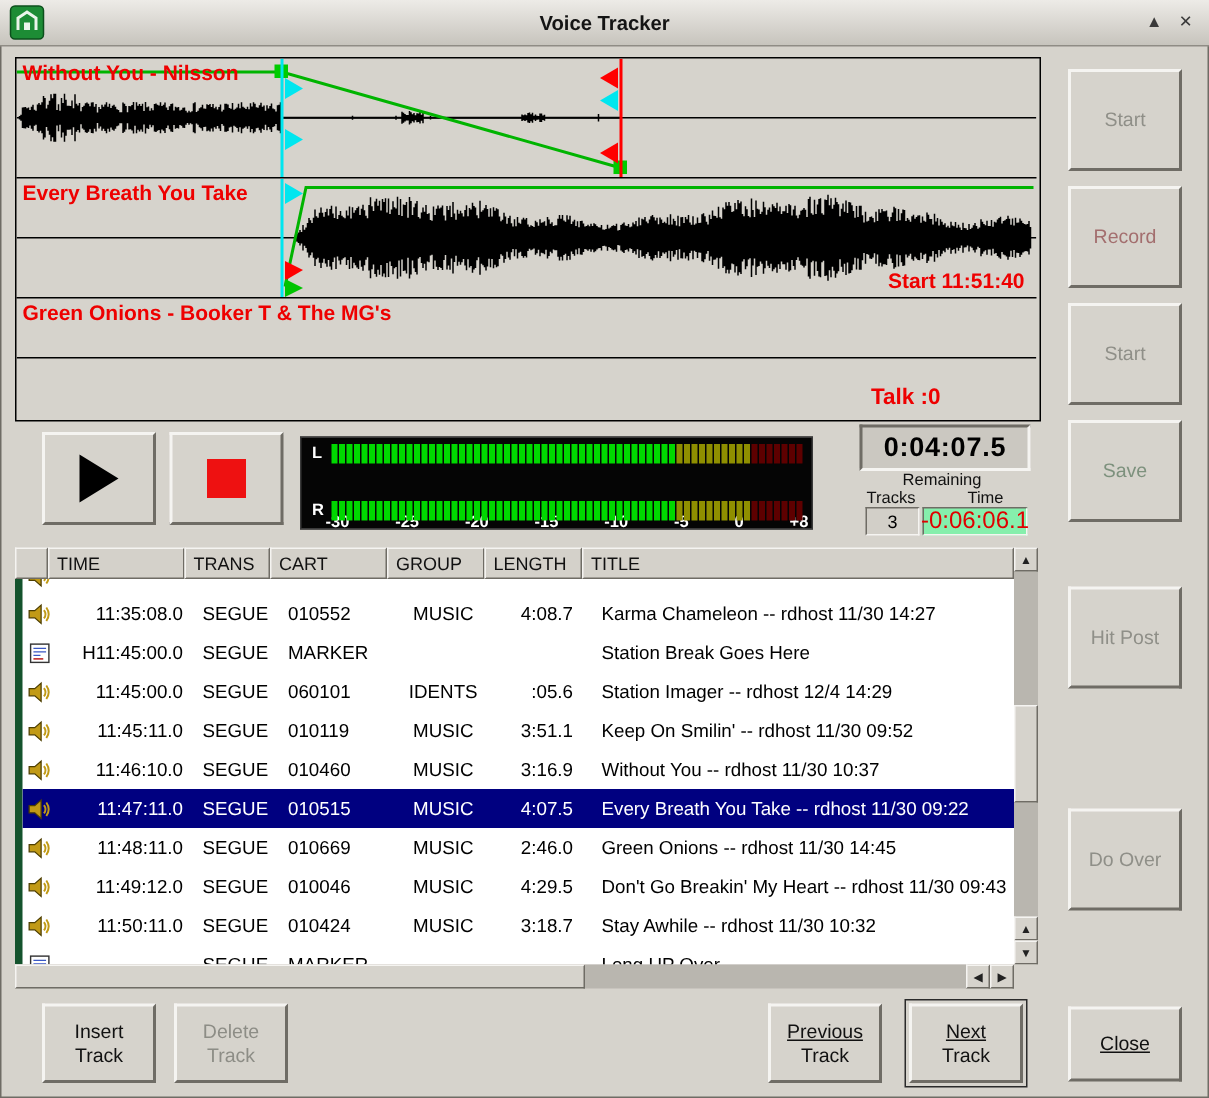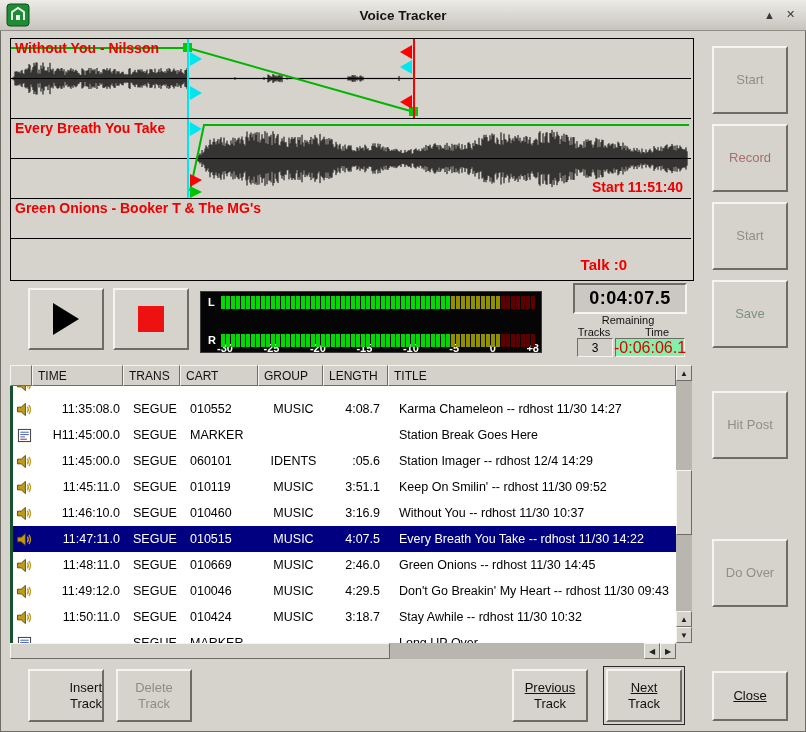--- a/index.html
+++ b/index.html
@@ -67,21 +67,21 @@
   .hcell{background:#d4d1ca;border:1px solid;border-color:#f5f4f1 #6f6c65 #6f6c65 #f5f4f1;
     font-size:12px;color:#111;display:flex;align-items:center;padding-left:5px;box-sizing:border-box;}
   .w-icon{width:22px;flex:none;}
   .w-time{width:91px;flex:none;}
   .w-trans{width:57px;flex:none;}
   .w-cart{width:78px;flex:none;}
   .w-group{width:65px;flex:none;}
   .w-length{width:65px;flex:none;}
   .w-title{flex:1;min-width:0;}
   #log-body{position:absolute;left:0;top:21px;width:666px;height:257px;background:#fff;overflow:hidden;
-    border-left:3px solid #14532d;}
+    border-left:5px solid #14532d;}
   .log-row{display:flex;height:26px;align-items:center;font-size:12.5px;color:#000;}
   .log-row.selected{background:#000080;color:#fff;}
   .log-row.sliver{height:10px;overflow:hidden;}
   .log-row.sliver .cicon svg{position:relative;top:-7px;}
   .cell{box-sizing:border-box;white-space:nowrap;overflow:hidden;}
   .cicon{display:flex;align-items:center;justify-content:center;}
   .c-time{text-align:right;padding-right:6px;}
   .c-trans{padding-left:7px;}
   .c-cart{padding-left:7px;}
   .c-group{text-align:center;}
@@ -434,21 +434,21 @@
         <path d="M11.5 5 Q13.8 8 11.5 11" fill="none" stroke="#c19a16" stroke-width="1.4"></path>
         <path d="M13.2 3.2 Q16.6 8 13.2 12.8" fill="none" stroke="#c19a16" stroke-width="1.4"></path>
       </svg>
 
     </div>
     <div class="cell w-time c-time">11:47:11.0</div>
     <div class="cell w-trans c-trans">SEGUE</div>
     <div class="cell w-cart c-cart">010515</div>
     <div class="cell w-group c-group">MUSIC</div>
     <div class="cell w-length c-length">4:07.5</div>
-    <div class="cell w-title c-title">Every Breath You Take -- rdhost 11/30 14:22</div>
+    <div class="cell w-title c-title">Every Breath You Take -- rdhost 11/30 09:22</div>
   </div>
       <div class="log-row">
     <div class="cell w-icon cicon">
       <svg class="icon-speaker" width="16" height="15" viewBox="0 0 16 16" style="display: block;">
         <polygon points="1,5.5 5,5.5 9.5,1.5 9.5,14.5 5,10.5 1,10.5" fill="#c19a16" stroke="#4d3e00" stroke-width="0.9"></polygon>
         <path d="M11.5 5 Q13.8 8 11.5 11" fill="none" stroke="#c19a16" stroke-width="1.4"></path>
         <path d="M13.2 3.2 Q16.6 8 13.2 12.8" fill="none" stroke="#c19a16" stroke-width="1.4"></path>
       </svg>
 
     </div>
@@ -525,21 +525,21 @@
 
 <div id="sidebar">
     <div class="btn side-btn" style="top: 46px; color: rgb(143, 143, 136);">Start</div>
     <div class="btn side-btn" style="top: 124px; color: rgb(163, 110, 110);">Record</div>
     <div class="btn side-btn" style="top: 202px; color: rgb(143, 143, 136);">Start</div>
     <div class="btn side-btn" style="top: 280px; color: rgb(125, 145, 125);">Save</div>
     <div class="btn side-btn" style="top: 391px; color: rgb(143, 143, 136);">Hit Post</div>
     <div class="btn side-btn" style="top: 539px; color: rgb(143, 143, 136);">Do Over</div>
   </div>
 
-<div class="btn bottom-btn abs" style="left:28px;align-items:flex-end;">
+<div class="btn bottom-btn abs" style="left:28px;">
   <span>Insert</span>
   <span>Track</span>
 </div>
 <div class="btn bottom-btn abs disabled-txt" style="left:116px;">
   <span>Delete</span>
   <span>Track</span>
 </div>
 <div class="btn bottom-btn abs" style="left:512px;">
   <span class="u">Previous</span>
   <span>Track</span>

